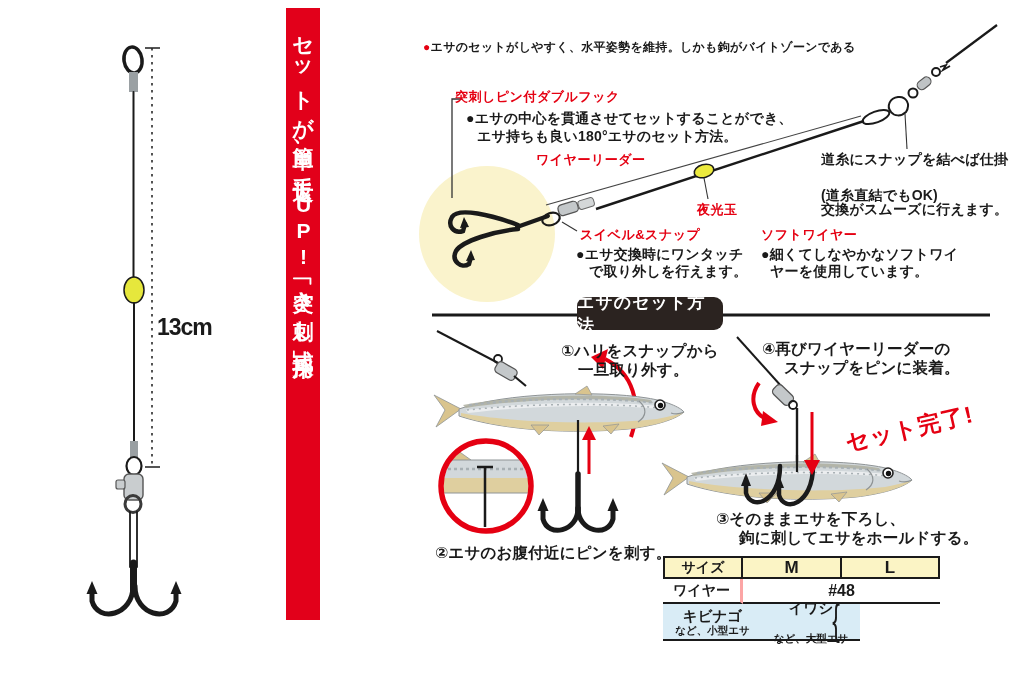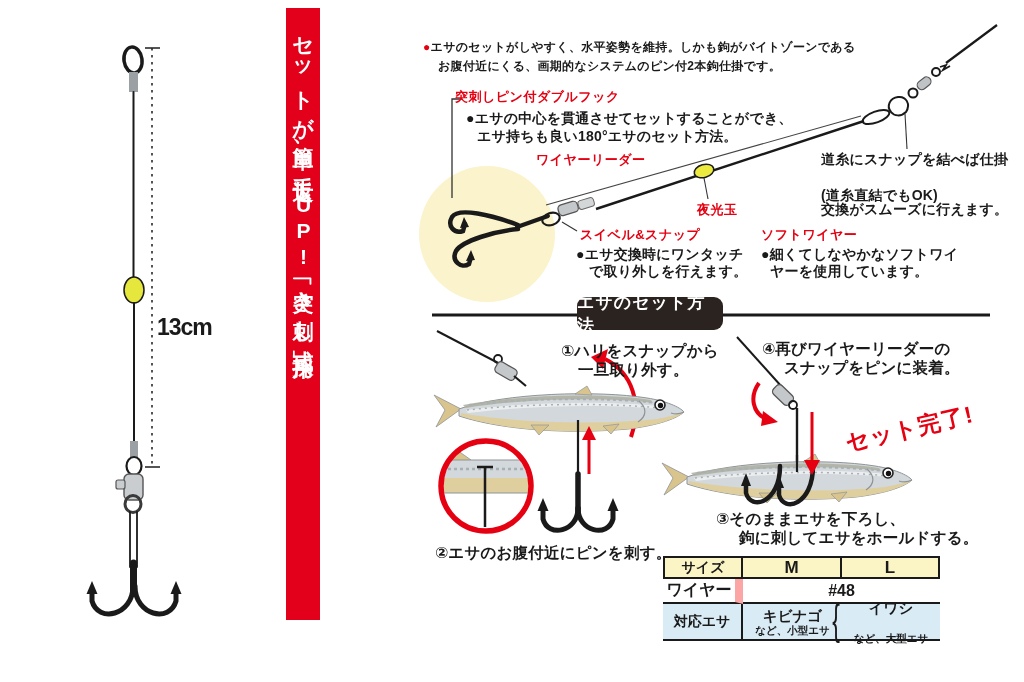--- a/index.html
+++ b/index.html
@@ -24,21 +24,21 @@
             transform:rotate(-13deg);transform-origin:left center;letter-spacing:1px;}
   
   .spec{position:absolute;left:663px;top:556px;width:277px;font-weight:bold;}
   .srow{display:flex;}
   .c{box-sizing:border-box;display:flex;flex-direction:column;align-items:center;justify-content:center;text-align:center;}
   .r1 .c{height:23px;background:var(--table_cream);border-top:2px solid #1a1a1a;border-bottom:2px solid #1a1a1a;}
   .r1 .c1{width:80px;border-left:2px solid #1a1a1a;border-right:2px solid #1a1a1a;font-size:14px;}
   .r1 .c2{width:99px;border-right:2px solid #1a1a1a;font-size:17px;}
   .r1 .c3{width:98px;border-right:2px solid #1a1a1a;font-size:17px;}
   .r2 .c{height:25px;background:#fff;border-bottom:2px solid #1a1a1a;}
-  .r2 .c1{width:80px;border-right:8px solid #fca5a5;font-size:16px;}
+  .r2 .c1{width:80px;border-right:3px solid #fca5a5;font-size:14px;}
   .r2 .c2{width:197px;font-size:16px;}
   .r3 .c{height:37px;background:var(--table_blue);border-bottom:2.5px solid #1a1a1a;}
   .r3 .c1{width:80px;border-right:2px solid #1a1a1a;font-size:14px;}
   .r3 .c2{width:99px;}
   .r3 .c3{width:98px;gap:16px;}
   .bait-main{font-size:14.5px;line-height:16px;}
   .bait-sub{font-size:10.5px;line-height:12px;}
   .brace{position:absolute;left:166px;top:45px;font-size:42px;font-weight:normal;line-height:37px;
          transform:scaleX(.55);color:#1a1a1a;}
 </style>
@@ -190,21 +190,20 @@
 
   <div class="banner">
     <span>セットが簡単、手返しUP!「突き刺し式」採用</span>
   </div>
 
   <div class="abs length-label">13cm</div>
 
   <div class="abs intro" style="left:423px;top:39px;">
     <span class="red">●</span><span>エサのセットがしやすく、水平姿勢を維持。しかも鉤がバイトゾーンである</span>
   </div>
-  <div class="abs intro" style="left:438px;top:58px;">お腹付近にくる、画期的なシステムのピン付2本鉤仕掛です。</div>
 
   <div class="abs callout-title" style="left:455px;top:88px;">突刺しピン付ダブルフック</div>
   <div class="abs desc" style="left:466px;top:110px;">●エサの中心を貫通させてセットすることができ、</div>
   <div class="abs desc" style="left:477px;top:128px;">エサ持ちも良い180°エサのセット方法。</div>
 
   <div class="abs callout-title" style="left:536px;top:151px;">ワイヤーリーダー</div>
 
   <div class="abs callout-title" style="left:697px;top:201px;">夜光玉</div>
 
   <div class="abs desc" style="left:576px;top:246px;">●エサ交換時にワンタッチ</div>
@@ -246,21 +245,20 @@
     <div class="srow r1">
       <div class="c c1">サイズ</div>
       <div class="c c2">M</div>
       <div class="c c3">L</div>
     </div>
     <div class="srow r2">
       <div class="c c1">ワイヤー</div>
       <div class="c c2">#48</div>
     </div>
     <div class="srow r3">
-      <div class="c c1">対応エサ</div>
       <div class="c c2">
         <span class="bait-main">キビナゴ</span>
         <span class="bait-sub">など、小型エサ</span>
       </div>
       <div class="c c3">
         <span class="bait-main">イワシ</span>
         <span class="bait-sub">など、大型エサ</span>
       </div>
     </div>
     <div class="brace">{</div>

